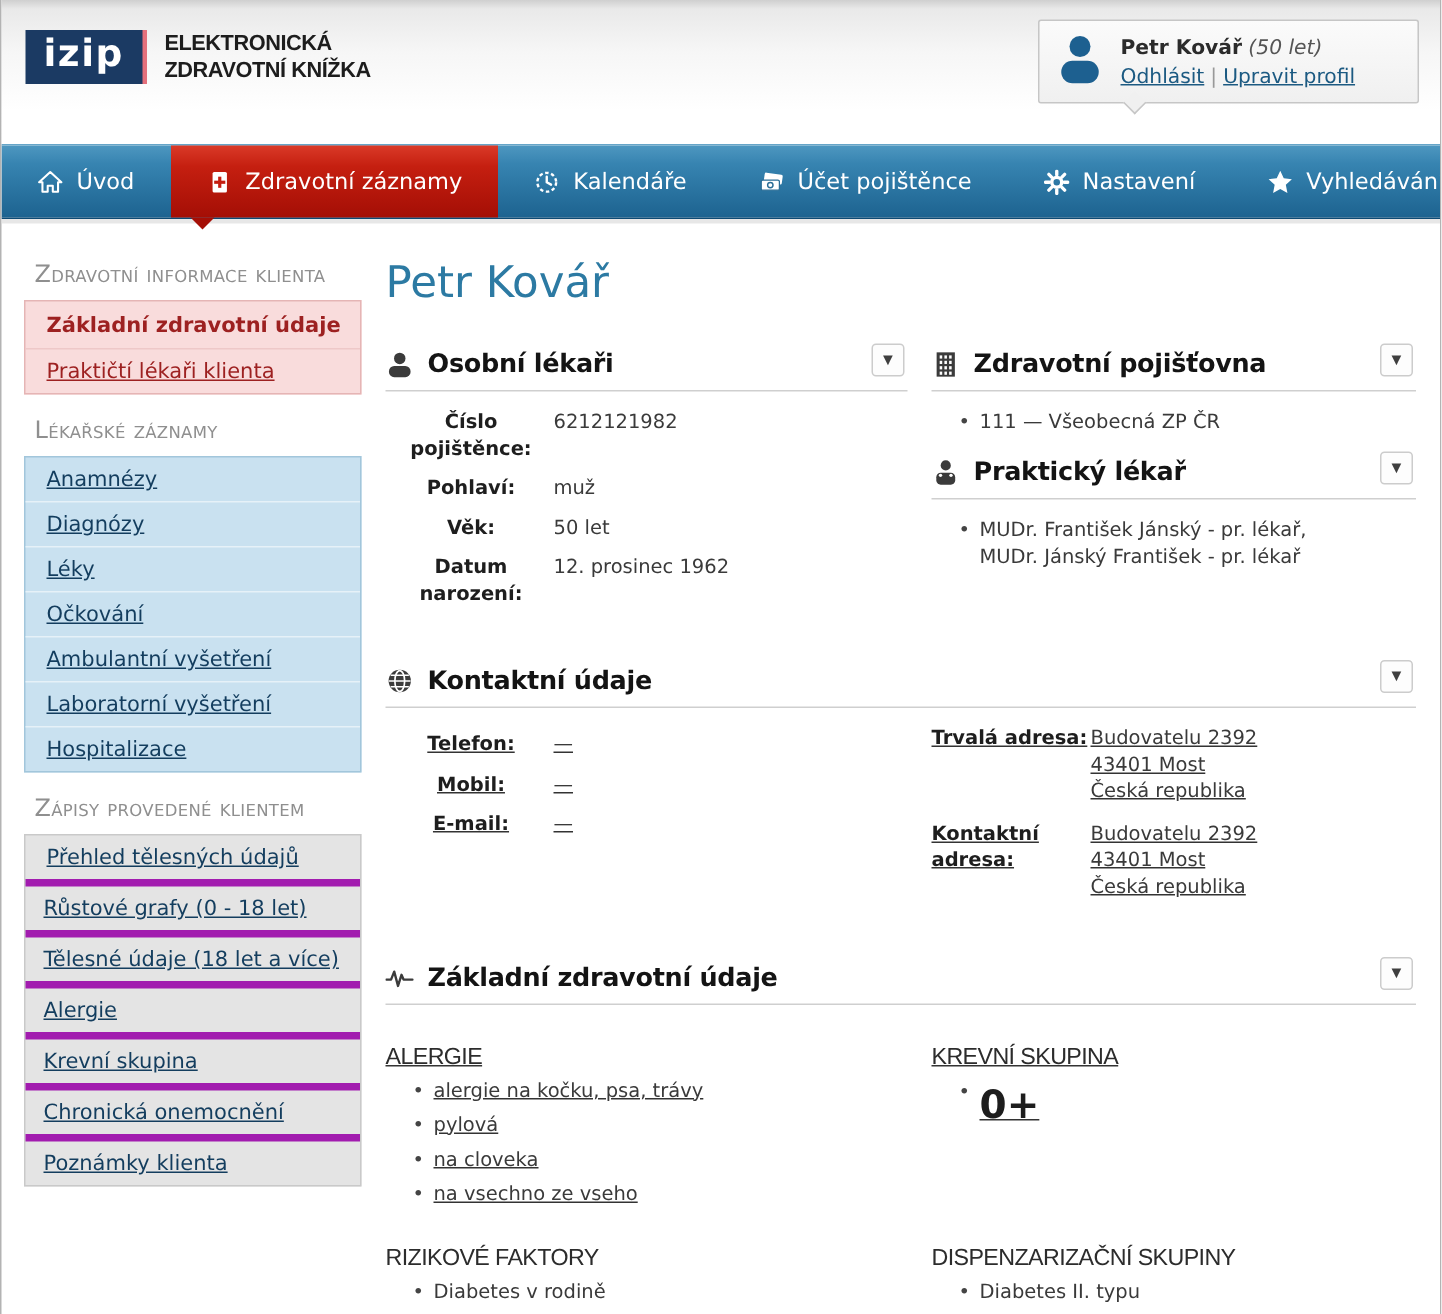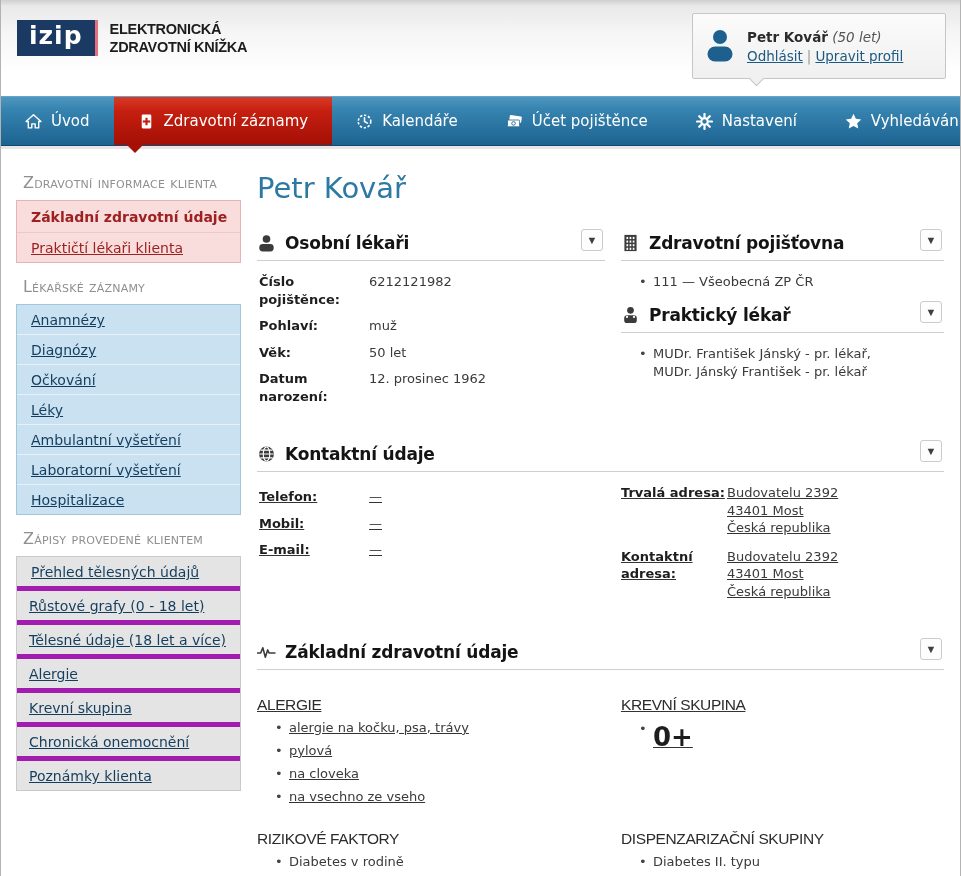--- a/index.html
+++ b/index.html
@@ -9,21 +9,21 @@
           border-left:1px solid #b3b3b3; border-right:1px solid #b3b3b3; background:#fff; }
 
   
   .top-header { position:relative; height:96px;
     background:linear-gradient(#cfcfcf 0px,#e9e9e9 6px,#f6f6f6 34px,#ffffff 74px); }
   .brand { position:absolute; left:16px; top:20px; display:flex; align-items:flex-start; }
   .logo-box { background:#1b3a63; color:#fff; font-weight:bold; font-size:25px; letter-spacing:1px;
     padding:2px 12px 6px 12px; border-right:3px solid #e4707c; line-height:1.1; }
   .tagline { margin-left:12px; font-family:"Liberation Sans",sans-serif; font-weight:bold;
     font-size:14.5px; letter-spacing:-0.3px; color:#1d1d1d; line-height:1.25; }
-  .user-box { position:absolute; right:14px; top:13px; width:254px; height:66px;
+  .user-box { position:absolute; right:14px; top:13px; width:254px; height:56px;
     background:linear-gradient(#fbfbfb,#f0f0f0); border:1px solid #c6c6c6; border-radius:2px;
     display:flex; align-items:center; gap:12px; padding:12px 12px; }
   .user-box::after { content:""; position:absolute; left:58px; bottom:-6px; width:10px; height:10px;
     background:#f0f0f0; border-right:1px solid #c6c6c6; border-bottom:1px solid #c6c6c6;
     transform:rotate(45deg); }
   .user-name-row { font-size:13.5px; color:#2b2b2b; }
   .user-name { font-weight:bold; }
   .user-age { font-style:italic; color:#555; }
   .user-links { margin-top:3px; font-size:13.5px; }
   .user-links a { color:#1c5a82; }
@@ -68,21 +68,21 @@
   .two-col { display:grid; grid-template-columns:348px 1fr; column-gap:16px; }
   .sec-head { position:relative; display:flex; align-items:center; gap:9px;
     border-bottom:1px solid #cfcfcf; padding:4px 0 7px 0; margin-bottom:12px; }
   .sec-head h2 { font-size:17px; color:#141414; letter-spacing:-0.2px; }
   .sec-icon { width:19px; height:18px; flex:0 0 auto; }
   .dd-btn { position:absolute; right:2px; top:0px; width:22px; height:22px;
     background:#fdfdfd; border:1px solid #ccc; border-radius:3px; color:#3f3f3f;
     font-size:11px; line-height:20px; text-align:center; cursor:pointer; padding:0; }
   .fields { margin:4px 0 0 2px; }
   .frow { display:flex; margin-bottom:9px; }
-  .frow .flabel { width:110px; flex:0 0 auto; font-weight:bold; color:#1e1e1e; line-height:1.35; }
+  .frow .flabel { width:110px; flex:0 0 auto; font-weight:bold; color:#1e1e1e; line-height:1.35;text-align:center; }
   .frow .fvalue { color:#3a3a3a; line-height:1.35; }
   ul.blist { list-style:none; margin:2px 0 10px 6px; }
   ul.blist li { position:relative; padding-left:26px; margin:5px 0; line-height:1.4; color:#3a3a3a; }
   ul.blist li::before { content:"•"; position:absolute; left:12px; color:#444; }
   .sec-gap { margin-top:26px; }
 
   .addr-row { display:flex; margin-bottom:11px; }
   .addr-row .flabel { width:106px; flex:0 0 auto; font-weight:bold; color:#1e1e1e; line-height:1.35; }
   .addr-row .fvalue { line-height:1.35; color:#3a3a3a; }
 
@@ -177,22 +177,22 @@
       <div class="side-sec-title">Zdravotní informace klienta</div>
       <div class="side-box pink">
         <div class="side-item active">Základní zdravotní údaje</div>
         <div class="side-item"><a href="#">Praktičtí lékaři klienta</a></div>
       </div>
 
       <div class="side-sec-title">Lékařské záznamy</div>
       <div class="side-box blue">
         <div class="side-item"><a href="#">Anamnézy</a></div>
         <div class="side-item"><a href="#">Diagnózy</a></div>
+        <div class="side-item"><a href="#">Léky</a></div>
         <div class="side-item"><a href="#">Očkování</a></div>
-        <div class="side-item"><a href="#">Léky</a></div>
         <div class="side-item"><a href="#">Ambulantní vyšetření</a></div>
         <div class="side-item"><a href="#">Laboratorní vyšetření</a></div>
         <div class="side-item"><a href="#">Hospitalizace</a></div>
       </div>
 
       <div class="side-sec-title">Zápisy provedené klientem</div>
       <div class="side-box gray">
         <div class="side-item"><a href="#">Přehled tělesných údajů</a></div>
         <div class="side-item"><a href="#">Růstové grafy (0 - 18 let)</a></div>
         <div class="side-item"><a href="#">Tělesné údaje (18 let a více)</a></div>

